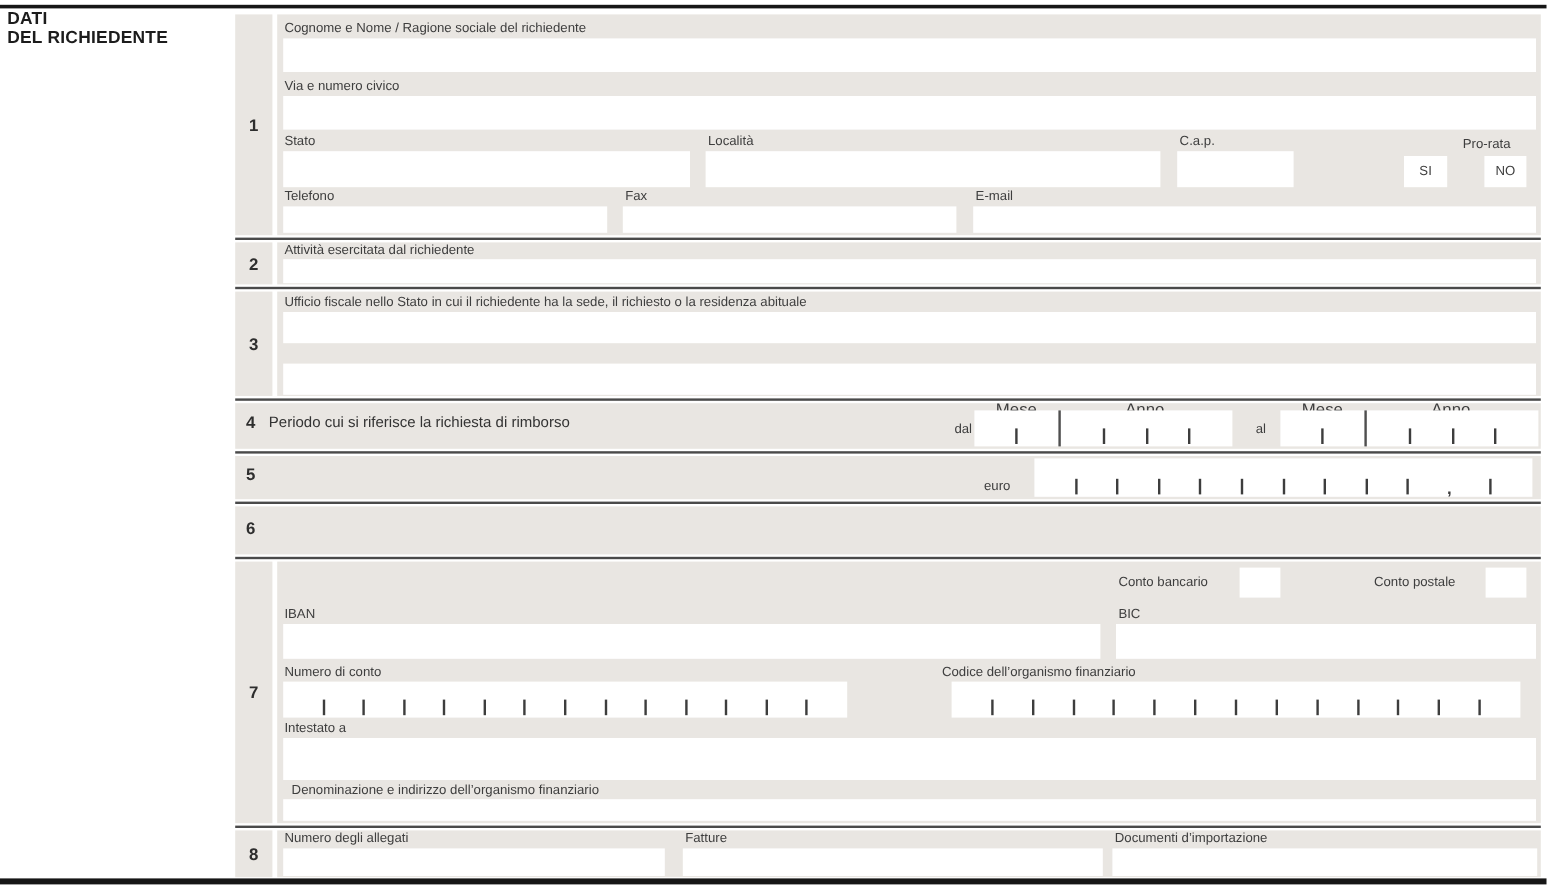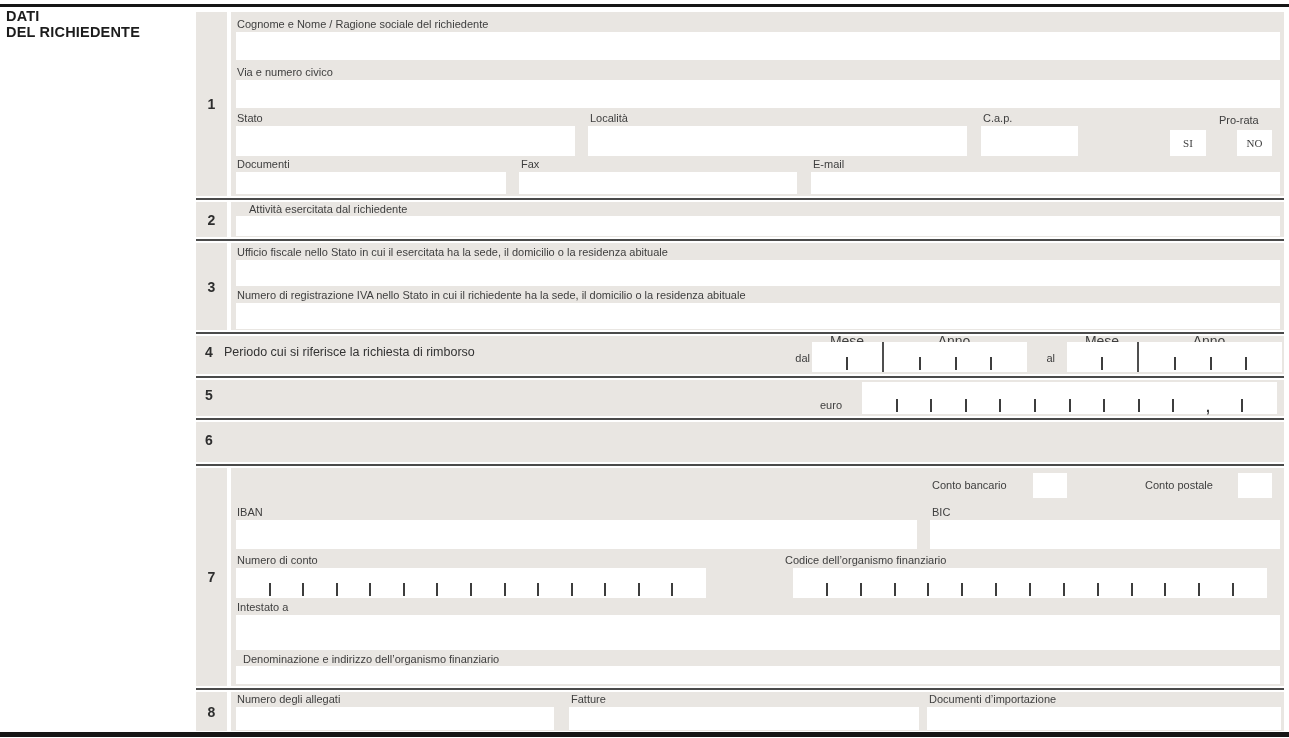--- a/index.html
+++ b/index.html
@@ -14,21 +14,21 @@
   .num { font-weight:bold; font-size:14px; color:#2e2e2e; }
   .numinline { position:absolute; font-weight:bold; font-size:14px; color:#2e2e2e; }
   .doc-title { position:absolute; left:6px; top:8px; font-weight:bold; font-size:14.5px;
                color:#1c1c1c; line-height:16px; letter-spacing:.2px; }
   .lbl { position:absolute; font-size:11px; color:#3e3e3e; white-space:nowrap; }
   .lbl-lg { position:absolute; font-size:12.5px; color:#333333; white-space:nowrap; }
   .lbl-sm { position:absolute; font-size:14px; color:#3e3e3e; white-space:nowrap; text-align:center; }
   .inp { position:absolute; background:#ffffff; }
   .chk { position:absolute; background:#ffffff; }
   .opt { position:absolute; background:#ffffff; display:flex; align-items:center;
-         justify-content:center; font-size:11px; color:#3e3e3e;font-family:Liberation Serif, serif; }
+         justify-content:center; font-size:11px; color:#3e3e3e; }
   .comb { position:absolute; background:#ffffff; }
   .comb-group { position:absolute; background:#ffffff; display:flex; }
   .comb-sub { position:relative; height:100%; }
   .comb-divider { width:2px; height:100%; background:#4f4f4f; }
   .comb-tick { position:absolute; bottom:2px; width:2px; height:13px; background:#3d3d3d;
                transform:translateX(-50%); }
   .comb-comma { position:absolute; bottom:0px; transform:translateX(-50%); font-size:14px;
                 font-weight:bold; color:#3d3d3d; line-height:14px; }
 </style>
 </head>
@@ -60,47 +60,46 @@
   <div class="lbl" style="left:590px;top:112px;">Località</div>
   <div class="inp" style="left:588px;top:126px;width:379px;height:30px;"></div>
 
   <div class="lbl" style="left:983px;top:112px;">C.a.p.</div>
   <div class="inp" style="left:981px;top:126px;width:97px;height:30px;"></div>
 
   <div class="lbl" style="left:1183px;top:114px;margin-left:36px;">Pro-rata</div>
   <div class="opt" style="left:1170px;top:130px;width:36px;height:26px;">SI</div>
   <div class="opt" style="left:1237px;top:130px;width:35px;height:26px;">NO</div>
 
-  <div class="lbl" style="left:237px;top:158px;">Documenti</div>
+  <div class="lbl" style="left:237px;top:158px;">Telefono</div>
   <div class="inp" style="left:236px;top:172px;width:270px;height:22px;"></div>
 
   <div class="lbl" style="left:521px;top:158px;">Fax</div>
   <div class="inp" style="left:519px;top:172px;width:278px;height:22px;"></div>
 
   <div class="lbl" style="left:813px;top:158px;">E-mail</div>
   <div class="inp" style="left:811px;top:172px;width:469px;height:22px;"></div>
 
   <div class="sep" style="left:196px;top:198px;width:1088px;"></div>
 
   <div class="numcol" style="left:196px;top:202px;width:31px;height:35px;">
     <span class="num">2</span>
   </div>
   <div class="content" style="left:231px;top:202px;width:1053px;height:35px;"></div>
-  <div class="lbl" style="left:237px;top:203px;margin-left:12px;">Attività esercitata dal richiedente</div>
+  <div class="lbl" style="left:237px;top:203px;">Attività esercitata dal richiedente</div>
   <div class="inp" style="left:236px;top:216px;width:1044px;height:20px;"></div>
 
   <div class="sep" style="left:196px;top:239px;width:1088px;"></div>
 
   <div class="numcol" style="left:196px;top:243px;width:31px;height:87px;">
     <span class="num">3</span>
   </div>
   <div class="content" style="left:231px;top:243px;width:1053px;height:87px;"></div>
-  <div class="lbl" style="left:237px;top:246px;">Ufficio fiscale nello Stato in cui il esercitata ha la sede, il domicilio o la residenza abituale</div>
+  <div class="lbl" style="left:237px;top:246px;">Ufficio fiscale nello Stato in cui il richiedente ha la sede, il richiesto o la residenza abituale</div>
   <div class="inp" style="left:236px;top:260px;width:1044px;height:26px;"></div>
-  <div class="lbl" style="left:237px;top:289px;">Numero di registrazione IVA nello Stato in cui il richiedente ha la sede, il domicilio o la residenza abituale</div>
   <div class="inp" style="left:236px;top:303px;width:1044px;height:26px;"></div>
 
   <div class="sep" style="left:196px;top:332px;width:1088px;"></div>
 
   <div class="band" style="left:196px;top:336px;width:1088px;height:38px;"></div>
   <div class="numinline" style="left:205px;top:344px;">4</div>
   <div class="lbl-lg" style="left:224px;top:345px;">Periodo cui si riferisce la richiesta di rimborso</div>
 
   <div class="lbl" style="left:783px;top:352px;width:27px;text-align:right;">dal</div>
   <div class="lbl-sm" style="left:827px;top:333px;width:40px;">Mese</div>

